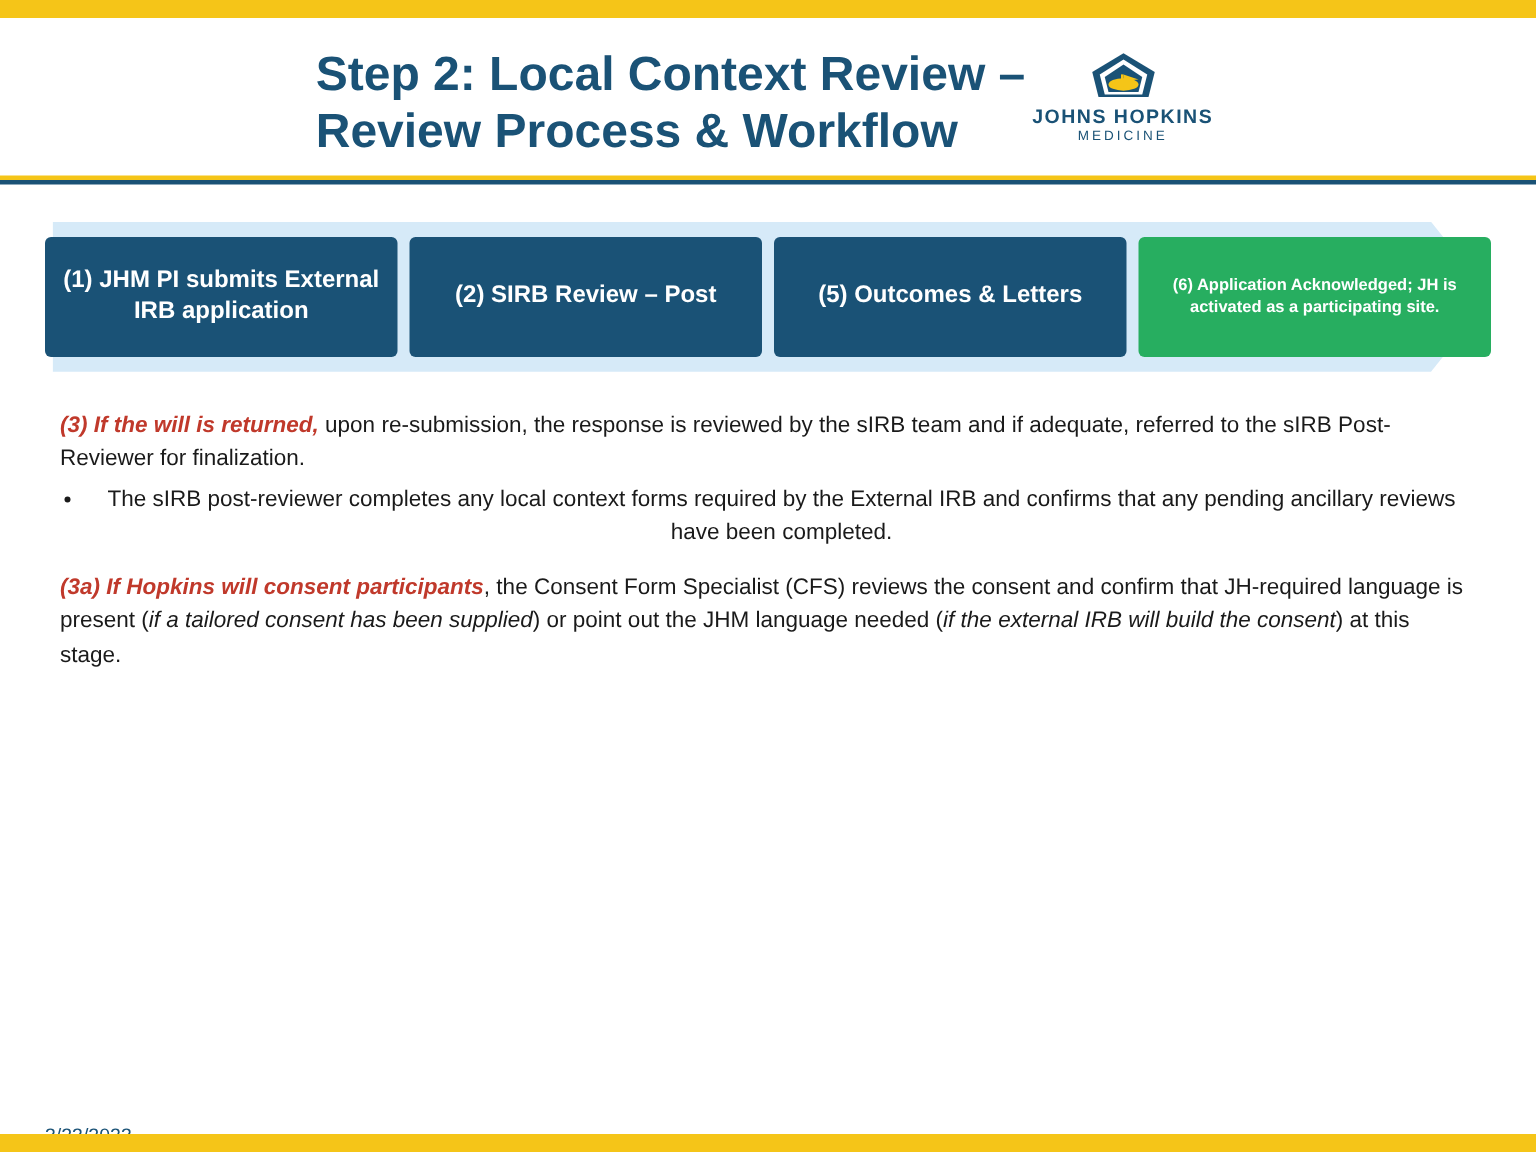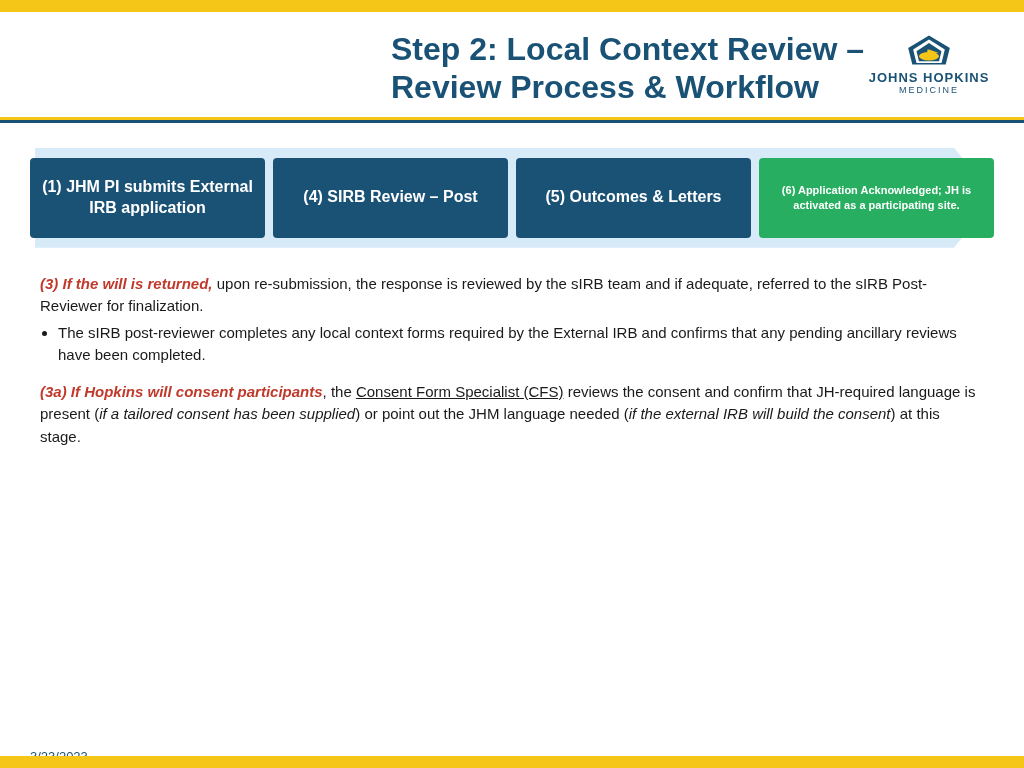--- a/index.html
+++ b/index.html
@@ -18,21 +18,21 @@
       background: #F5C518;
       width: 100%;
     }
 
     
     .header {
       background: #fff;
       padding: 18px 30px 10px 30px;
       display: flex;
       align-items: flex-start;
-      justify-content: flex-end;
+      justify-content: center;
       border-bottom: 3px solid #F5C518;
     }
 
     .header-title {
       font-size: 32px;
       font-weight: bold;
       color: #1a5276;
       line-height: 1.2;
       max-width: 780px;
     }
@@ -150,26 +150,26 @@
       color: #c0392b;
       font-style: italic;
       font-weight: bold;
     }
 
     .italic-text {
       font-style: italic;
     }
 
     .underline {
-      text-decoration: underline;
     }
 
     .bullet-list {
       margin-left: 18px;
       margin-top: 4px;
+      text-align: center;
     }
 
     .bullet-item {
       list-style-type: disc;
       margin-bottom: 4px;
     }
 
     
     .footer {
       position: absolute;
@@ -220,21 +220,21 @@
 
 <div class="workflow-section">
   <div class="arrow-container">
     <div class="arrow-bg"></div>
     <div class="steps-row">
 
       <div class="step-box">
         <span>(1) JHM PI submits External IRB application</span>
       </div>
       <div class="step-box">
-        <span>(4) SIRB Review – Post</span>
+        <span>(2) SIRB Review – Post</span>
       </div>
       <div class="step-box">
         <span>(5) Outcomes &amp; Letters</span>
       </div>
       <div class="step-box green">
         <span>(6) Application Acknowledged; JH is activated as a participating site.</span>
       </div>
 
     </div>
   </div>

